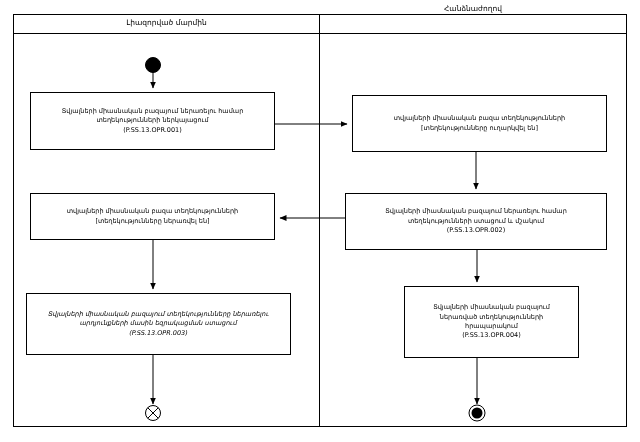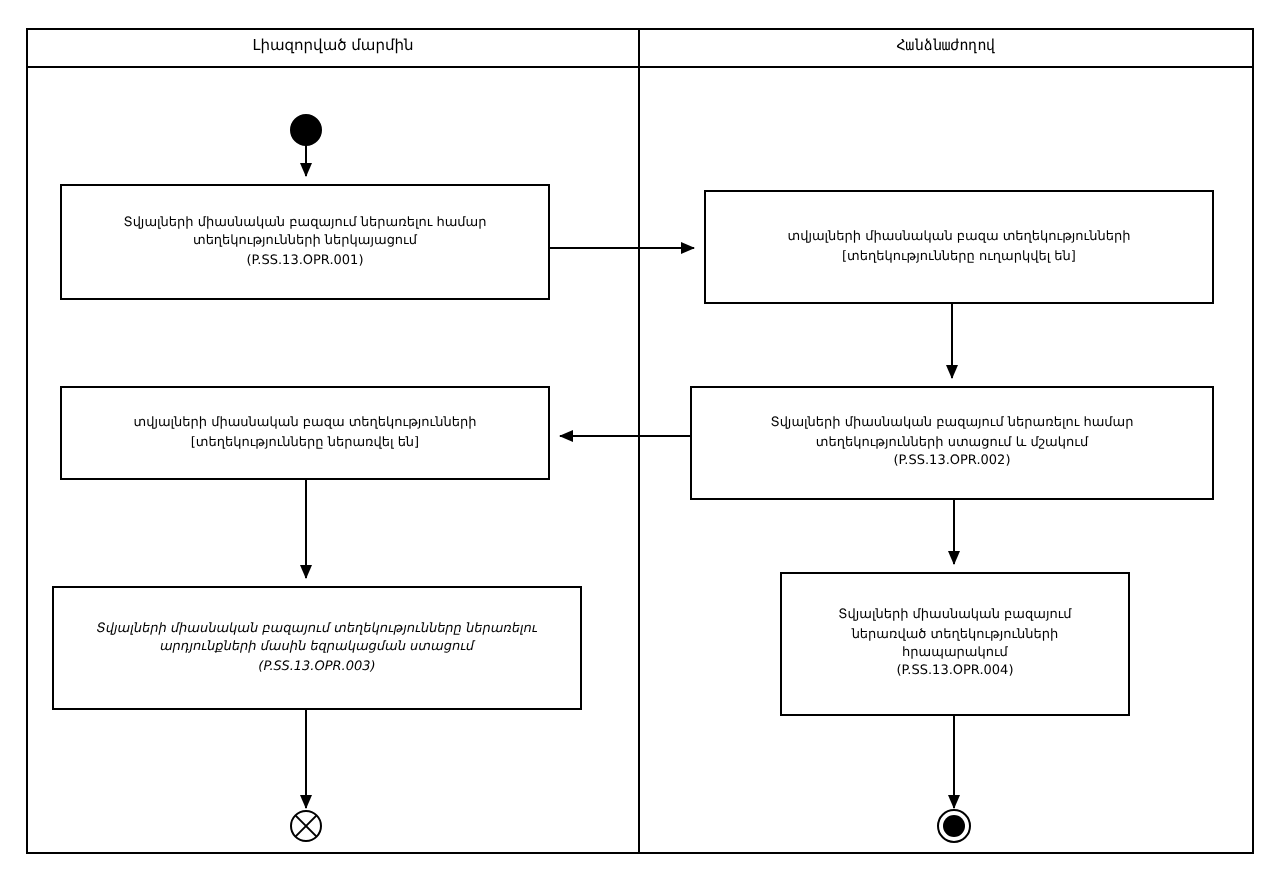--- a/index.html
+++ b/index.html
@@ -52,21 +52,21 @@
     height: 442px;
     pointer-events: none;
   }
 </style>
 </head>
 <body>
 
 <div id="diagram-root">
 
   <div class="swimlane-title" style="left: 14px; top: 18px; width: 305px;">Լիազորված մարմին</div>
-  <div class="swimlane-title" style="left: 320px; top: 18px; width: 306px; font-family: Liberation Mono, monospace;">Հանձնաժողով</div>
+  <div class="swimlane-title" style="left: 320px; top: 4px; width: 306px;">Հանձնաժողով</div>
 
   <div class="node" style="left: 30px; top: 92px; width: 245px; height: 58px;">
     <span class="node-text">Տվյալների միասնական բազայում ներառելու համար
 տեղեկությունների ներկայացում
 (P.SS.13.OPR.001)</span>
   </div>
 
   <div class="node" style="left: 352px; top: 95px; width: 255px; height: 57px;">
     <span class="node-text">տվյալների միասնական բազա տեղեկությունների
 [տեղեկությունները ուղարկվել են]</span>
@@ -82,21 +82,21 @@
     <span class="node-text">տվյալների միասնական բազա տեղեկությունների
 [տեղեկությունները ներառվել են]</span>
   </div>
 
   <div class="node" style="left: 26px; top: 293px; width: 265px; height: 62px; font-style: italic;">
     <span class="node-text">Տվյալների միասնական բազայում տեղեկությունները ներառելու
 արդյունքների մասին եզրակացման ստացում
 (P.SS.13.OPR.003)</span>
   </div>
 
-  <div class="node" style="left: 390px; top: 286px; width: 175px; height: 72px;">
+  <div class="node" style="left: 404px; top: 286px; width: 175px; height: 72px;">
     <span class="node-text">Տվյալների միասնական բազայում
 ներառված տեղեկությունների
 հրապարակում
 (P.SS.13.OPR.004)</span>
   </div>
 
   <svg class="overlay" viewBox="0 0 640 442">
     <defs>
       <marker id="arrow" markerWidth="8" markerHeight="8" refX="6.5" refY="3" orient="auto" markerUnits="strokeWidth">
         <path d="M0,0 L7,3 L0,6 z" fill="#000"></path>

